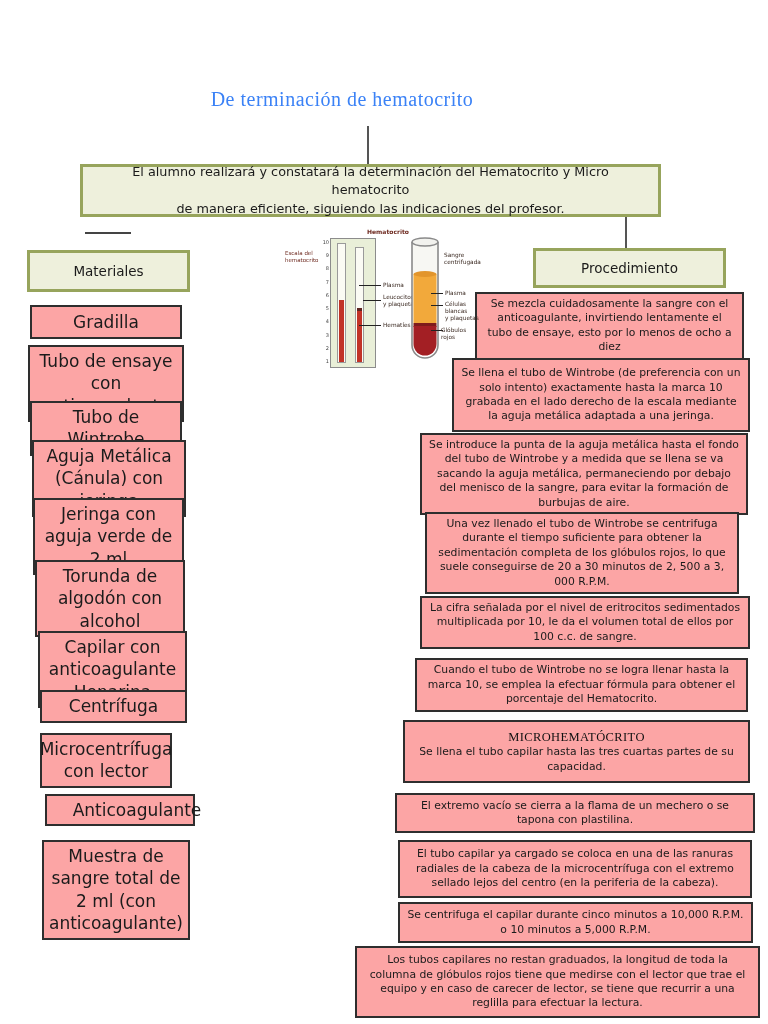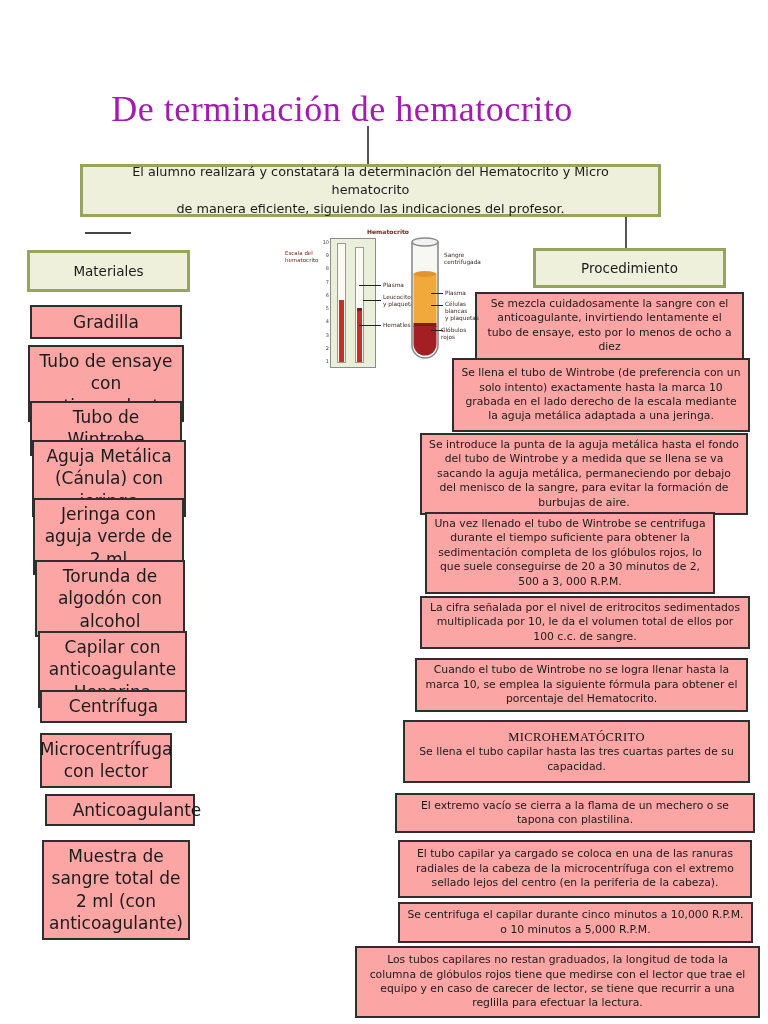--- a/index.html
+++ b/index.html
@@ -1,20 +1,20 @@
 <!DOCTYPE html>
 <html><head>
 <meta charset="utf-8">
 <style>
   html,body{margin:0;padding:0;}
   body{width:768px;height:1024px;background:#ffffff;font-family:"DejaVu Sans",sans-serif;color:#1b1b1b;}
   .page{position:relative;width:768px;height:1024px;overflow:hidden;background:#fff;}
 
   .title{position:absolute;left:0;top:88px;width:684px;text-align:center;
-         font-family:"Liberation Serif",serif;font-size:36px;color:#a21caf;letter-spacing:.5px;}
+         font-family:"Liberation Serif",serif;font-size:20px;color:#3b82f6;letter-spacing:.5px;}
 
   .vline{position:absolute;width:2px;background:#555;}
   .hline{position:absolute;height:2px;background:#444;}
 
   .accent-box{position:absolute;background:#eef0dc;border:3px solid #97a45c;box-sizing:border-box;
               display:flex;align-items:center;justify-content:center;text-align:center;}
   .objective{left:80px;top:164px;width:581px;height:53px;font-size:12.8px;line-height:1.45;padding:2px 14px;}
   .col-header{font-size:13.5px;}
 
   .wbox{position:absolute;background:#fca5a5;border:2px solid #2e2e2e;box-sizing:border-box;
@@ -101,28 +101,28 @@
 
   <div class="wbox step" style="left:475px;top:292px;width:269px;min-height:53px;">
     <span>Se mezcla cuidadosamente la sangre con el anticoagulante, invirtiendo lentamente el tubo de ensaye, esto por lo menos de ocho a diez</span>
     </div>
   <div class="wbox step" style="left:452px;top:358px;width:298px;min-height:74px;">
     <span>Se llena el tubo de Wintrobe (de preferencia con un solo intento) exactamente hasta la marca 10 grabada en el lado derecho de la escala mediante la aguja metálica adaptada a una jeringa.</span>
     </div>
   <div class="wbox step" style="left:420px;top:433px;width:328px;min-height:69px;">
     <span>Se introduce la punta de la aguja metálica hasta el fondo del tubo de Wintrobe y a medida que se llena se va sacando la aguja metálica, permaneciendo por debajo del menisco de la sangre, para evitar la formación de burbujas de aire.</span>
     </div>
-  <div class="wbox step" style="left:425px;top:512px;width:290px;min-height:76px;">
+  <div class="wbox step" style="left:425px;top:512px;width:314px;min-height:76px;">
     <span>Una vez llenado el tubo de Wintrobe se centrifuga durante el tiempo suficiente para obtener la sedimentación completa de los glóbulos rojos, lo que suele conseguirse de 20 a 30 minutos de 2, 500 a 3, 000 R.P.M.</span>
     </div>
   <div class="wbox step" style="left:420px;top:596px;width:330px;min-height:52px;">
     <span>La cifra señalada por el nivel de eritrocitos sedimentados multiplicada por 10, le da el volumen total de ellos por 100 c.c. de sangre.</span>
     </div>
   <div class="wbox step" style="left:415px;top:658px;width:333px;min-height:54px;">
-    <span>Cuando el tubo de Wintrobe no se logra llenar hasta la marca 10, se emplea la siguiente fórmula para obtener el porcentaje del Hematocrito.</span>
+    <span>Cuando el tubo de Wintrobe no se logra llenar hasta la marca 10, se emplea la efectuar fórmula para obtener el porcentaje del Hematocrito.</span>
     </div>
 
   <div class="wbox step" style="left:403px;top:720px;width:347px;min-height:63px;">
     <span class="micro-heading">MICROHEMATÓCRITO</span>
     <span>Se llena el tubo capilar hasta las tres cuartas partes de su capacidad.</span>
   </div>
 
   <div class="wbox step" style="left:395px;top:793px;width:360px;min-height:40px;">
     <span>El extremo vacío se cierra a la flama de un mechero o se tapona con plastilina.</span>
     </div>

